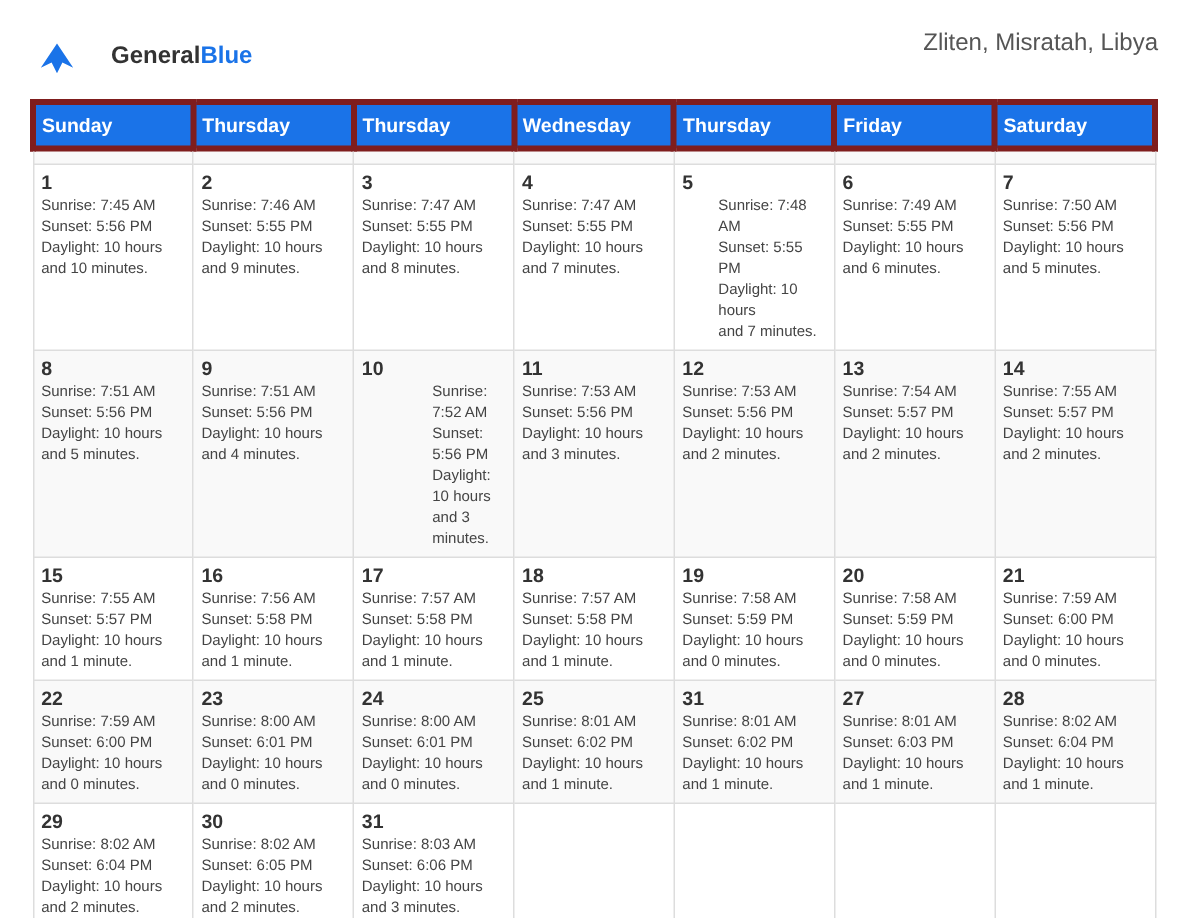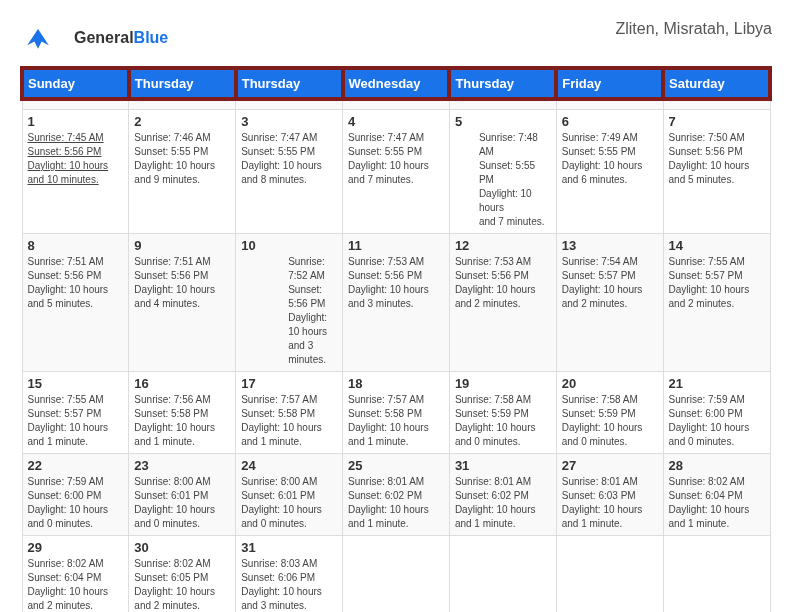--- a/index.html
+++ b/index.html
@@ -118,21 +118,21 @@
         <td class="empty-cell"></td>
         <td class="empty-cell"></td>
         <td class="empty-cell"></td>
         <td class="empty-cell"></td>
         <td class="empty-cell"></td>
         <td class="empty-cell"></td>
       </tr>
       <tr>
         <td>
           <span class="day-num">1</span>
-          <div class="day-info" style="white-space: pre-line; text-decoration: underline;">Sunrise: 7:45 AM
+          <div class="day-info" style="white-space: pre-line;">Sunrise: 7:45 AM
 Sunset: 5:56 PM
 Daylight: 10 hours
 and 10 minutes.</div>
         </td>
         <td>
           <span class="day-num">2</span>
           <div class="day-info" style="white-space: pre-line;">Sunrise: 7:46 AM
 Sunset: 5:55 PM
 Daylight: 10 hours
 and 9 minutes.</div>

